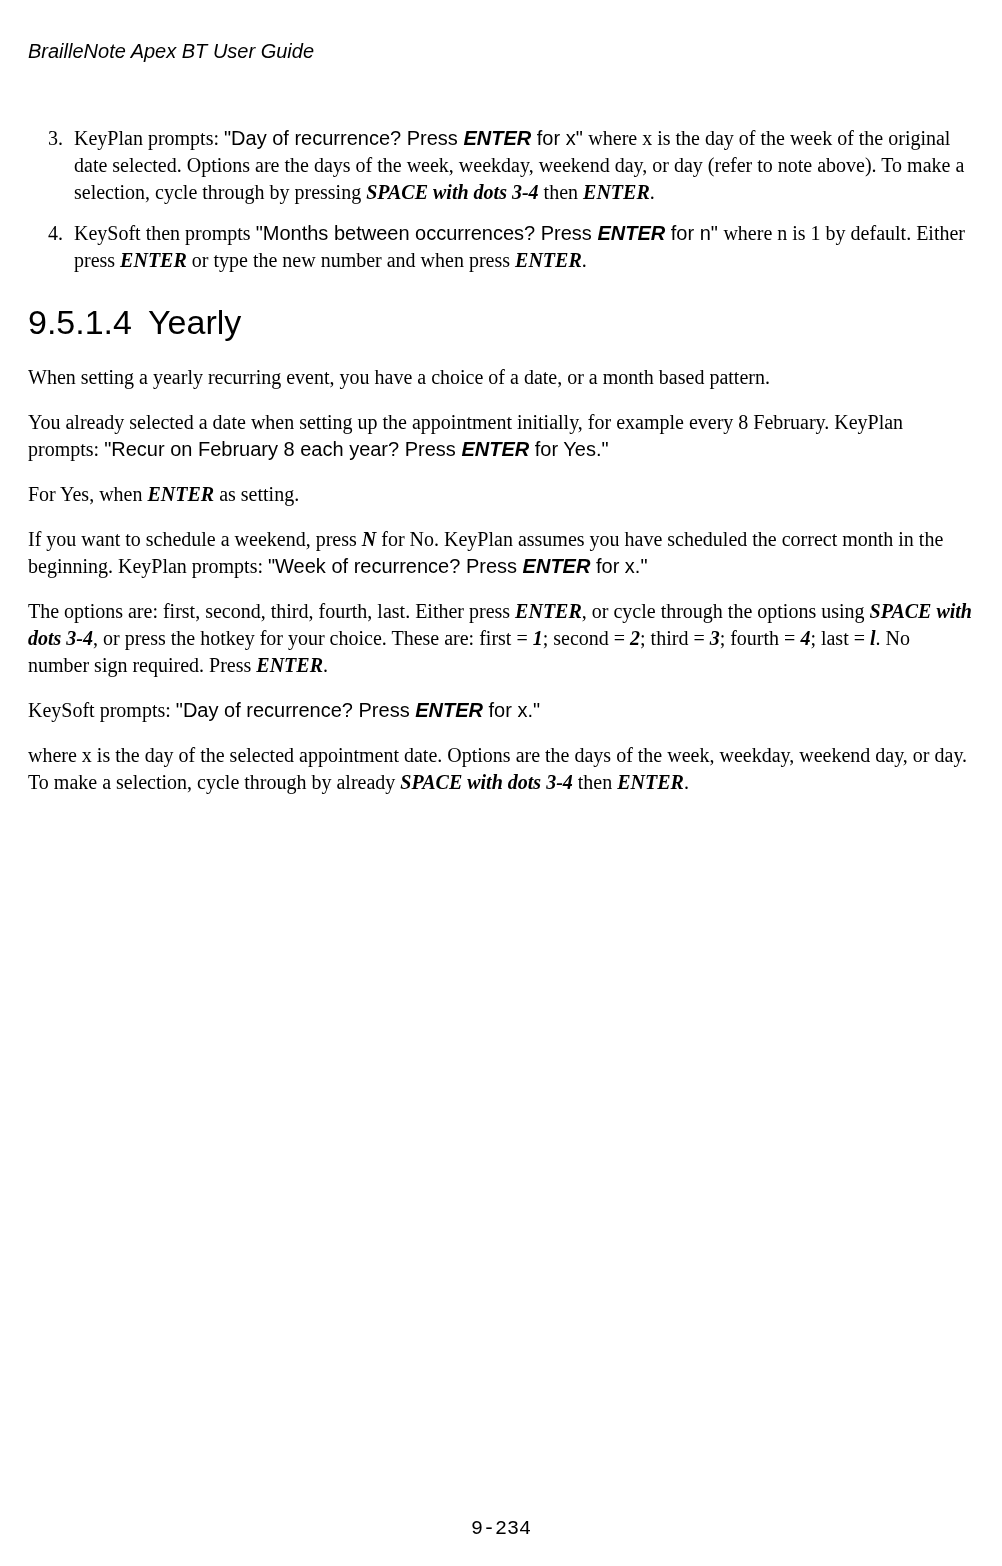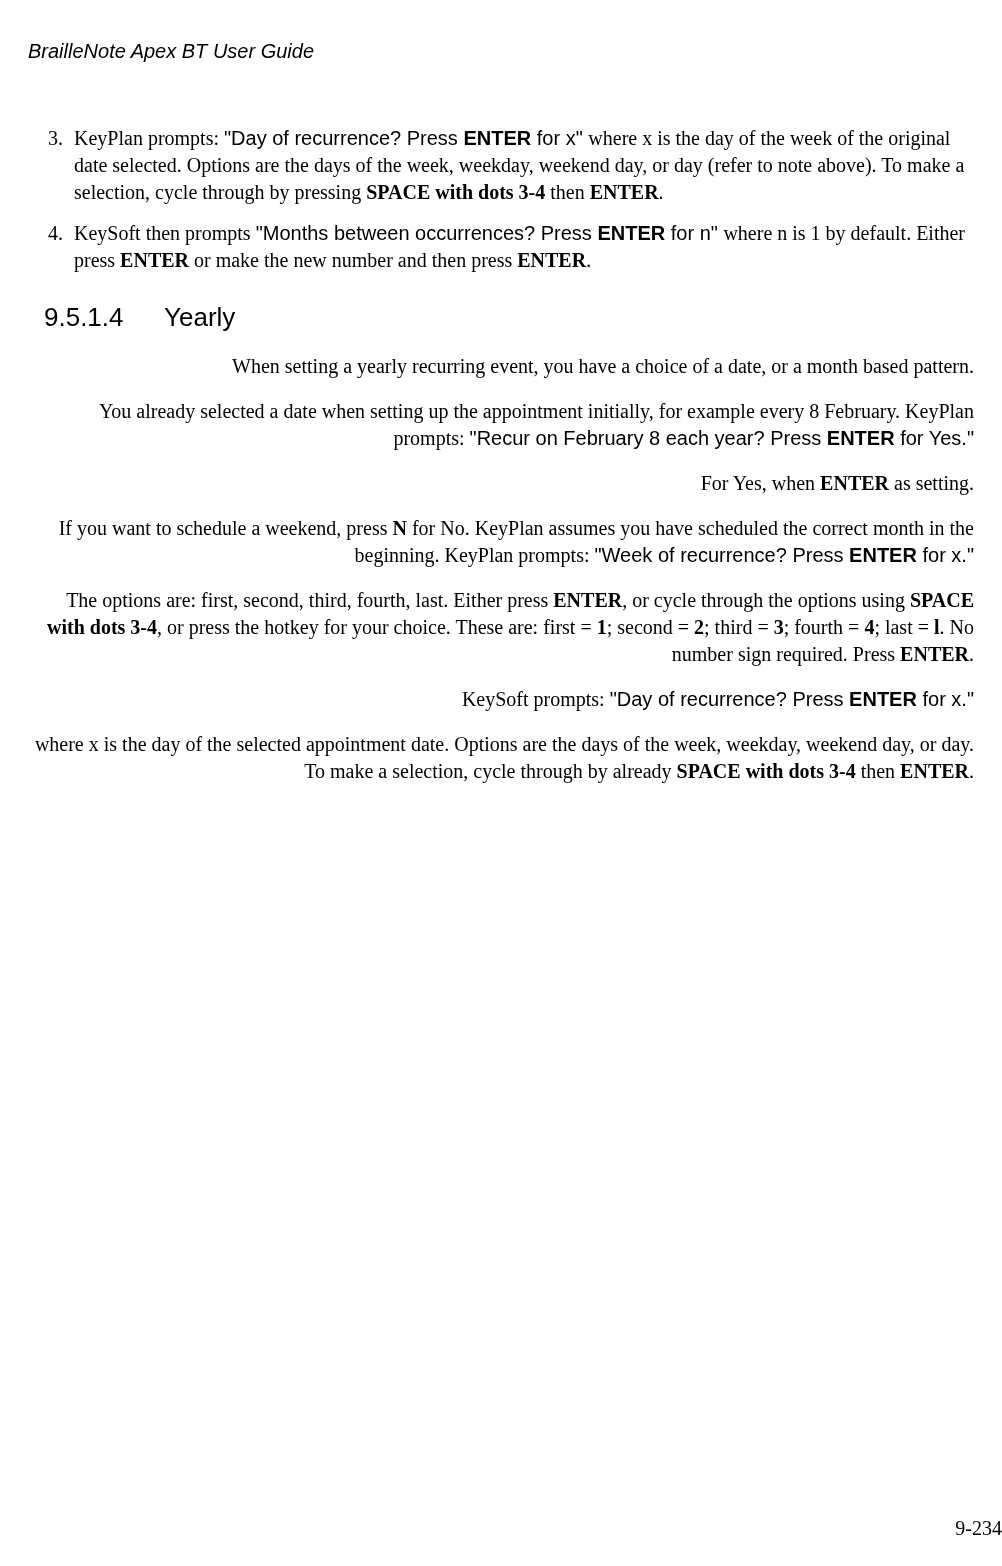--- a/index.html
+++ b/index.html
@@ -21,57 +21,56 @@
     ol {
       margin: 0 0 20px 0;
       padding-left: 40px;
     }
     li {
       margin-bottom: 14px;
       padding-left: 6px;
     }
     p {
       margin: 0 0 18px 0;
-      text-align: right;
     }
     .sans {
       font-family: Arial, Helvetica, sans-serif;
     }
-    .bi { font-weight: bold; }
+    .bi { font-weight: bold; font-style: italic; }
     h3.section {
       font-family: Arial, Helvetica, sans-serif;
       font-weight: normal;
-      font-size: 26px;
-      margin: 26px 0 18px 16px;
+      font-size: 34px;
+      margin: 26px 0 18px 0;
     }
     h3.section .num {
       display: inline-block;
       min-width: 120px;
     }
     .footer {
-      text-align: right;
-      font-family: Liberation Serif, serif;
+      text-align: center;
+      font-family: Liberation Mono, monospace;
       font-size: 20px;
       position: fixed;
       bottom: 24px;
       left: 0;
       width: 1002px;
     }
   </style>
 </head>
 <body>
 
 <div class="header">BrailleNote Apex BT User Guide</div>
 
 <ol start="3">
   <li>
     <span>KeyPlan prompts: </span><span class="sans">"Day of recurrence? Press </span><span class="sans bi">ENTER</span><span class="sans"> for x" </span><span>where x is the day of the week of the original date selected. Options are the days of the week, weekday, weekend day, or day (refer to note above). To make a selection, cycle through by pressing </span><span class="bi">SPACE with dots 3-4</span><span> then </span><span class="bi">ENTER</span><span>.</span>
   </li>
   <li>
-    <span>KeySoft then prompts </span><span class="sans">"Months between occurrences? Press </span><span class="sans bi">ENTER</span><span class="sans"> for n" </span><span>where n is 1 by default. Either press </span><span class="bi">ENTER</span><span> or make the new number and then press </span><span class="bi">ENTER</span><span>.</span>
+    <span>KeySoft then prompts </span><span class="sans">"Months between occurrences? Press </span><span class="sans bi">ENTER</span><span class="sans"> for n" </span><span>where n is 1 by default. Either press </span><span class="bi">ENTER</span><span> or type the new number and when press </span><span class="bi">ENTER</span><span>.</span>
   </li>
 </ol>
 
 <h3 class="section">
   <span class="num">9.5.1.4</span><span>Yearly</span>
 </h3>
 
 <p>When setting a yearly recurring event, you have a choice of a date, or a month based pattern.</p>
 
 <p>

